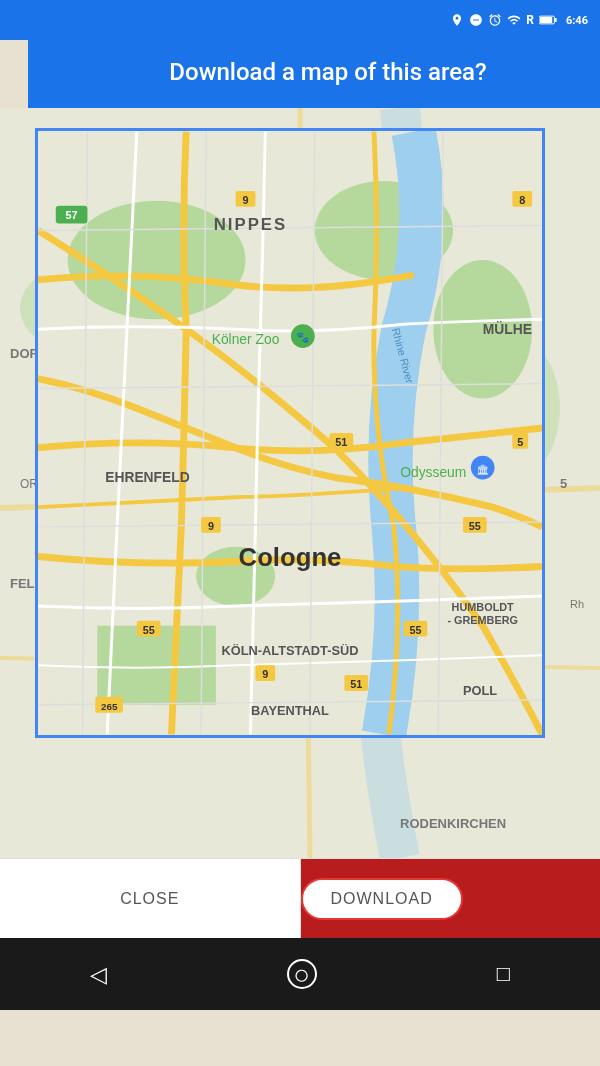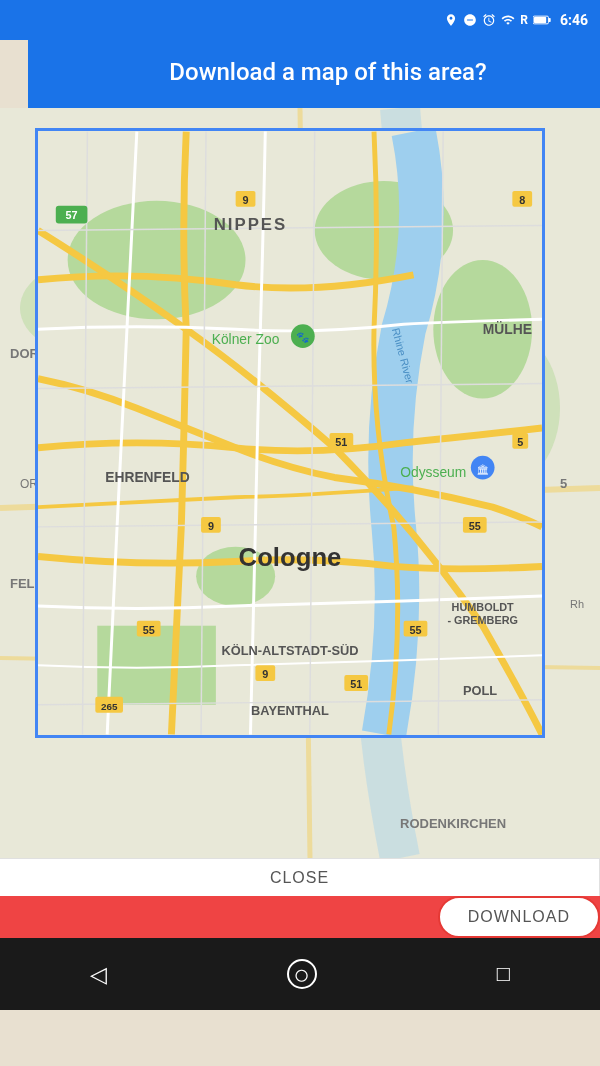--- a/index.html
+++ b/index.html
@@ -28,21 +28,21 @@
     .status-icons {
       display: flex;
       align-items: center;
       gap: 5px;
       color: white;
       font-size: 13px;
     }
 
     .status-time {
       color: white;
-      font-size: 14px;
+      font-size: 11px;
       font-weight: bold;
       margin-left: 4px;
     }
 
     
     .header {
       width: 600px;
       background: #1a73e8;
       padding: 18px 20px 22px;
       text-align: center;
@@ -87,42 +87,41 @@
       height: 100%;
     }
 
     
     .action-bar {
       width: 600px;
       height: 80px;
       background: white;
       display: flex;
       border-top: 1px solid #e0e0e0;
-      flex-direction: column;
     }
 
     .btn-close {
       flex: 1;
       border: none;
       background: white;
       font-size: 16px;
       font-weight: 500;
       color: #555;
       letter-spacing: 1px;
       cursor: pointer;
       border-right: 1px solid #e0e0e0;
       text-transform: uppercase;
     }
 
     .btn-download-wrapper {
       flex: 1;
       display: flex;
       align-items: center;
-      justify-content: flex-end;
-      background: #ef4444;
+      justify-content: flex-start;
+      background: #b91c1c;
     }
 
     .btn-download {
       border: 2px solid #e53935;
       background: white;
       border-radius: 24px;
       padding: 10px 28px;
       font-size: 16px;
       font-weight: 500;
       color: #555;

